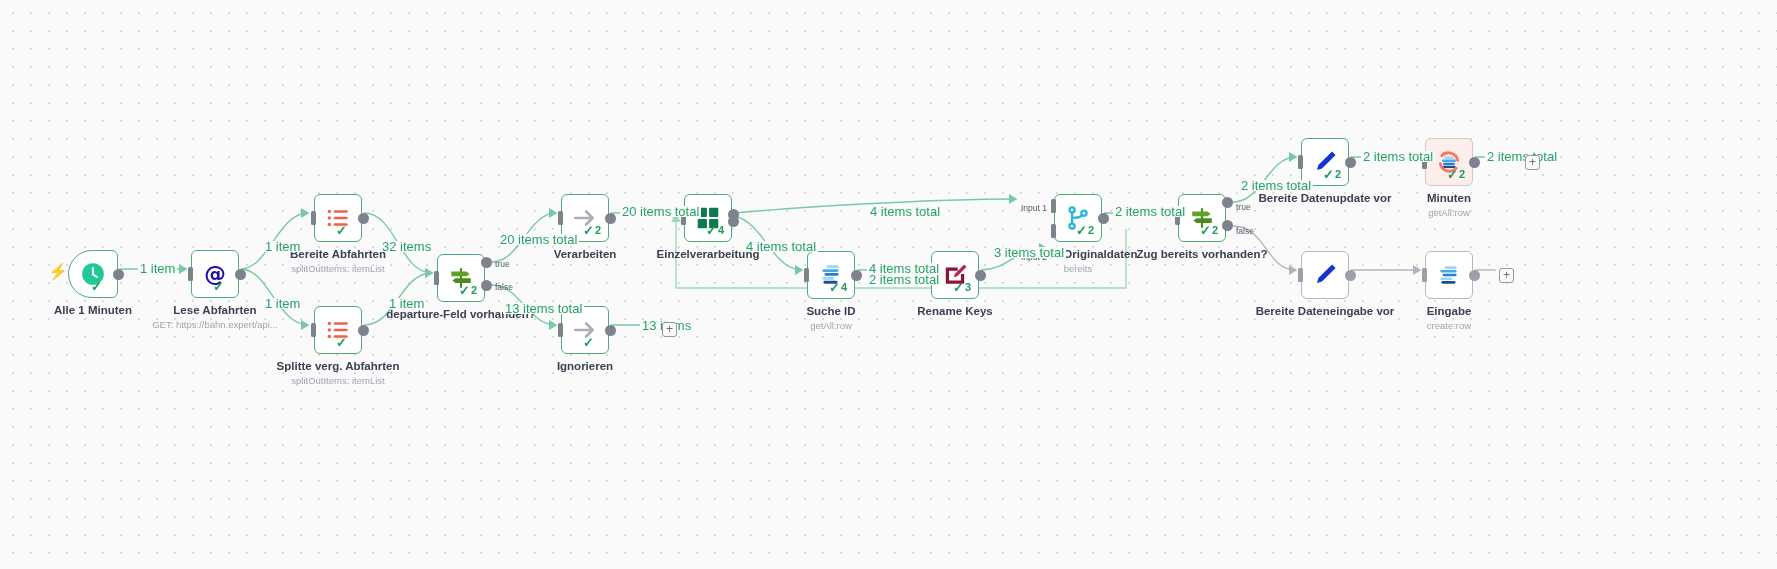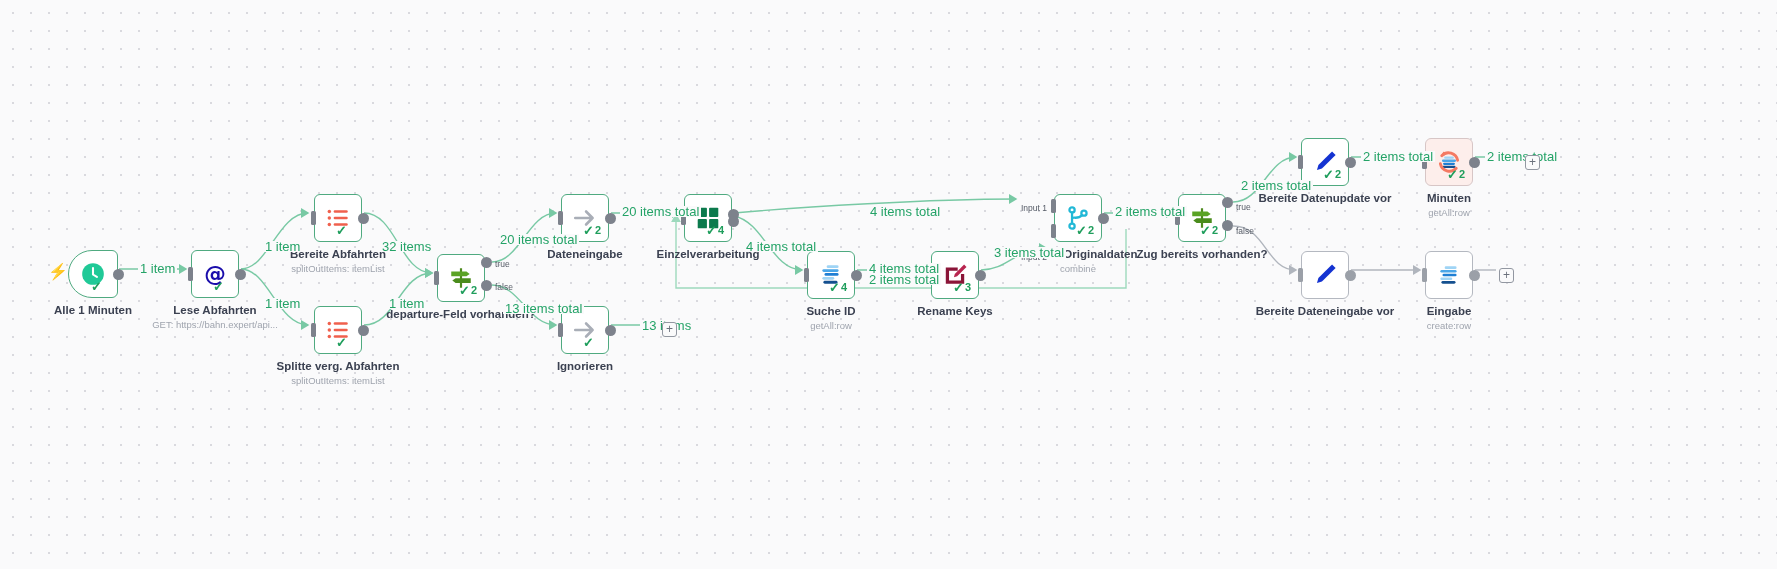--- a/index.html
+++ b/index.html
@@ -270,21 +270,21 @@
           </svg>
       </span>
     </div>
     <div class="in-port"></div>
     <div class="out-port"></div>
     <div class="status">
       <span class="chk">✓</span>
       <span>2</span>
     </div>
     <div class="caption">
-      <span>Dateneingabe</span>
+      <span>Verarbeiten</span>
       
     </div>
   </div>
 
   <div class="node" style="left:585px;top:330px">
     <div class="box">
       <span class="icon">
         <svg viewBox="0 0 24 24">
             <path d="M3 12 h16 M13 6 l6 6 -6 6" stroke="#a9aeb7" stroke-width="2.4" fill="none" stroke-linecap="round" stroke-linejoin="round"></path>
           </svg>
@@ -385,21 +385,21 @@
     </div>
     <div class="in-port" style="top:-19px"></div>
     <div class="in-port" style="top:6px"></div>
     <div class="out-port"></div>
     <div class="status">
       <span class="chk">✓</span>
       <span>2</span>
     </div>
     <div class="caption">
       <span>Behalte Originaldaten</span>
-      <span class="sub">combine</span>
+      <span class="sub">bereits</span>
     </div>
   </div>
 
   <div class="node" style="left:1202px;top:218px">
     <div class="box">
       <span class="icon">
         <svg viewBox="0 0 24 24">
           <rect x="11" y="3" width="2" height="18" fill="#4e8a1e"></rect>
           <path d="M3 6 h14 l3 2.2 -3 2.2 H3 z" fill="#5aa324"></path>
           <path d="M21 12.2 H7 l-3 2.2 3 2.2 h14 z" fill="#4a8c1c"></path>

